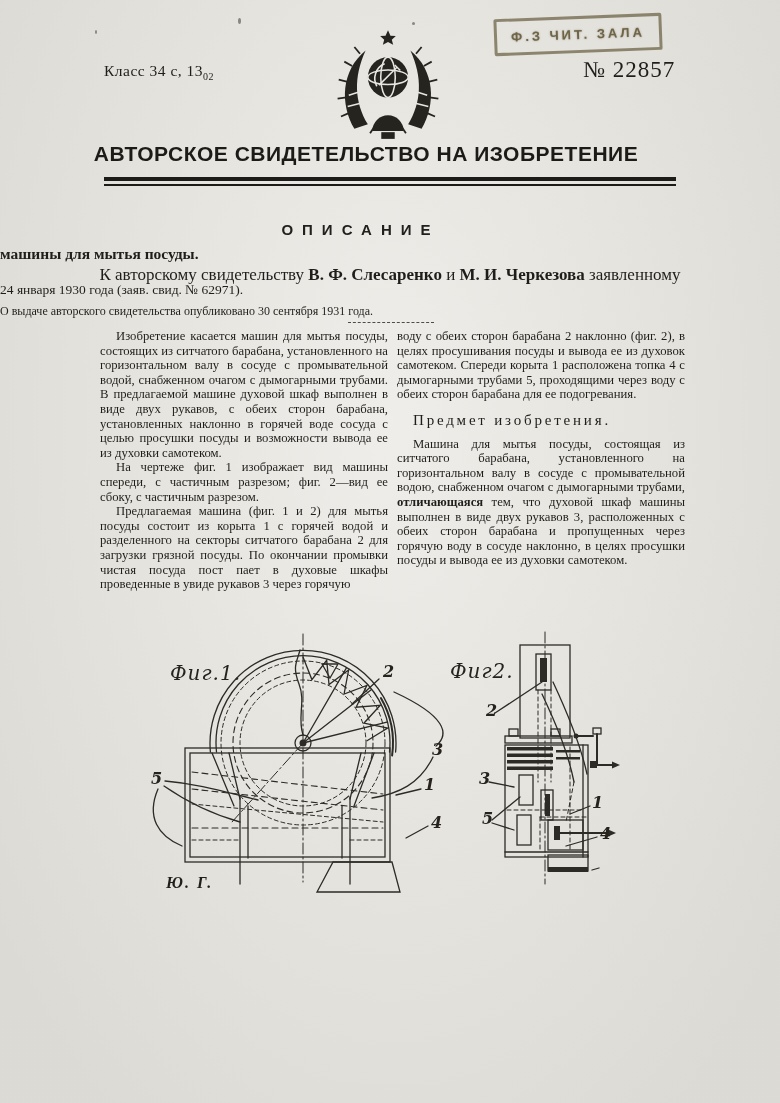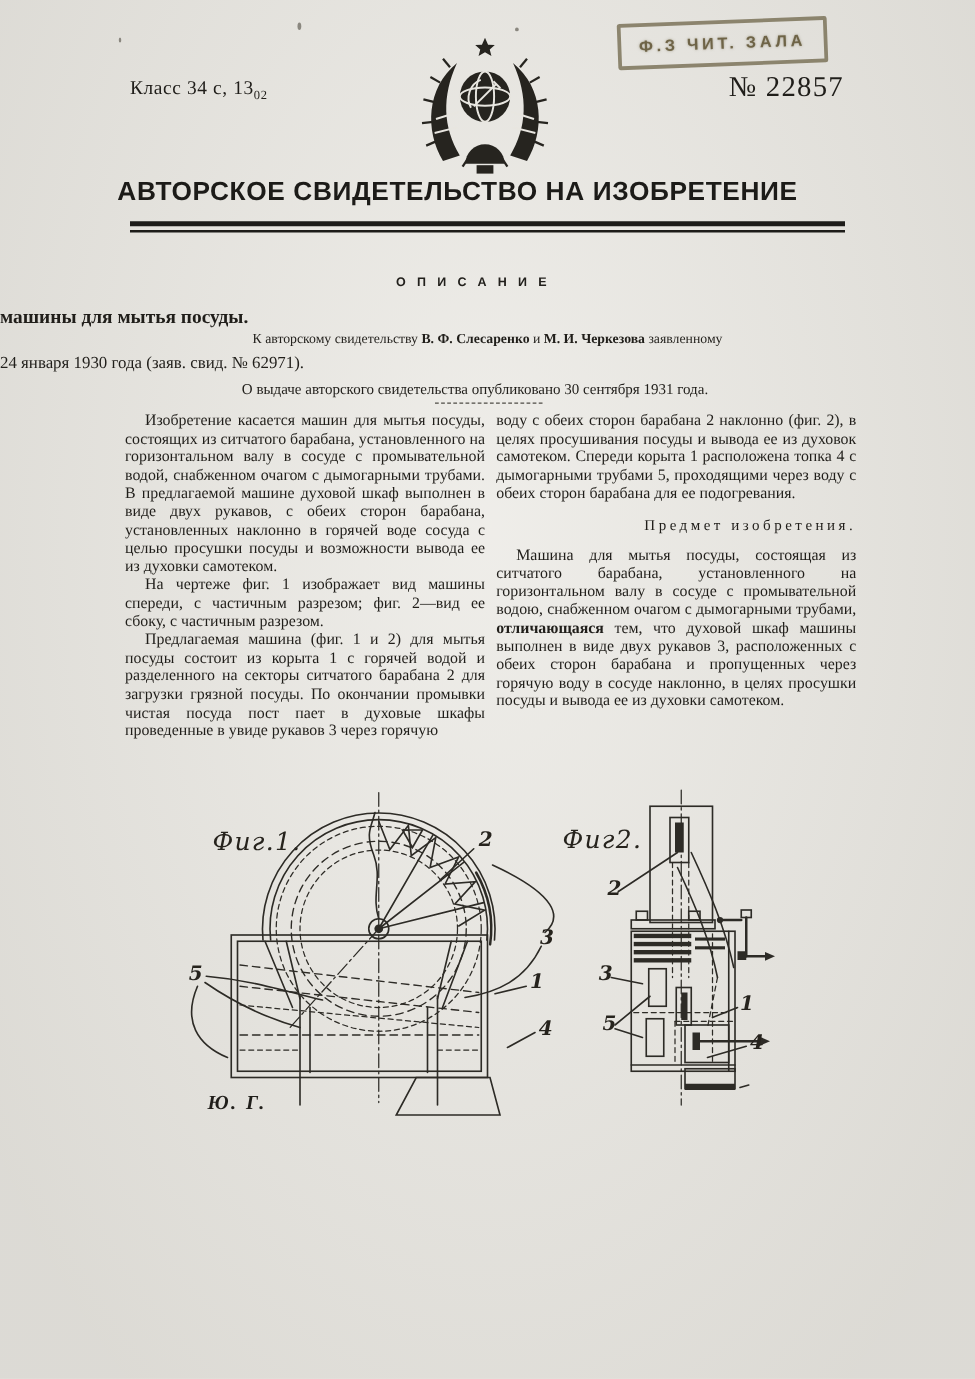--- a/index.html
+++ b/index.html
@@ -36,39 +36,39 @@
     font-family:"Liberation Sans", sans-serif; font-weight:bold;
     font-size:21px; letter-spacing:.5px; color:#1c1b18;
   }
   .title-rule {
     position:absolute; left:104px; top:177px; width:572px; height:9px;
     border-top:4px solid #1d1c19; border-bottom:2px solid #1d1c19;
   }
   .section-title {
     position:absolute; left:0; top:221px; width:712px; text-align:center;
     font-family:"Liberation Sans", sans-serif; font-weight:bold;
-    font-size:10px; letter-spacing:9px; text-indent:9px; color:#22201c;margin-left:21px;
+    font-size:15px; letter-spacing:9px; text-indent:9px; color:#22201c;
   }
   .subject-title {
     position:absolute; left:0; top:245px; width:780px; text-align:left;
     font-weight:bold; font-size:15.5px;
   }
-  .attr-line1 { position:absolute; left:0; top:265px; width:780px; text-align:center; font-size:11px; }
+  .attr-line1 { position:absolute; left:0; top:265px; width:780px; text-align:center; font-size:17px; }
   .attr-line2 { position:absolute; left:0; top:282px; width:780px; text-align:left; font-size:13.5px; }
-  .pub-line  { position:absolute; left:0; top:304px; width:760px; text-align:center; font-size:12px; }
+  .pub-line  { position:absolute; left:0; top:304px; width:760px; font-size:12px; }
   .pub-underline { position:absolute; left:348px; top:322px; width:86px; border-bottom:1.5px dashed #4e4c46; }
 
   
   .columns { position:absolute; left:100px; top:329px; width:585px; display:flex; gap:9px; }
   .col { width:288px; font-size:12.7px; line-height:14.6px; text-align:justify; }
   .col p { text-indent:16px; }
   .col p.noindent { text-indent:0; }
   .claim-heading {
-    text-align:right; text-indent:0; letter-spacing:2.8px;
-    margin:11px 0 9px 0; font-size:12px;
+    text-align:left; text-indent:0; letter-spacing:2.8px;
+    margin:11px 0 9px 0; font-size:15px;
   }
 
   
   .figures { position:absolute; left:0; top:630px; }
   .figures path, .figures line, .figures polyline, .figures rect, .figures circle {
     stroke:#2d2b26; fill:none; stroke-width:1.3; stroke-linecap:round;
   }
   .figures .fill { fill:#2d2b26; stroke:none; }
   .figures .thick { stroke-width:2; }
   .figures .dash { stroke-dasharray:6 4; stroke-width:1.1; }

